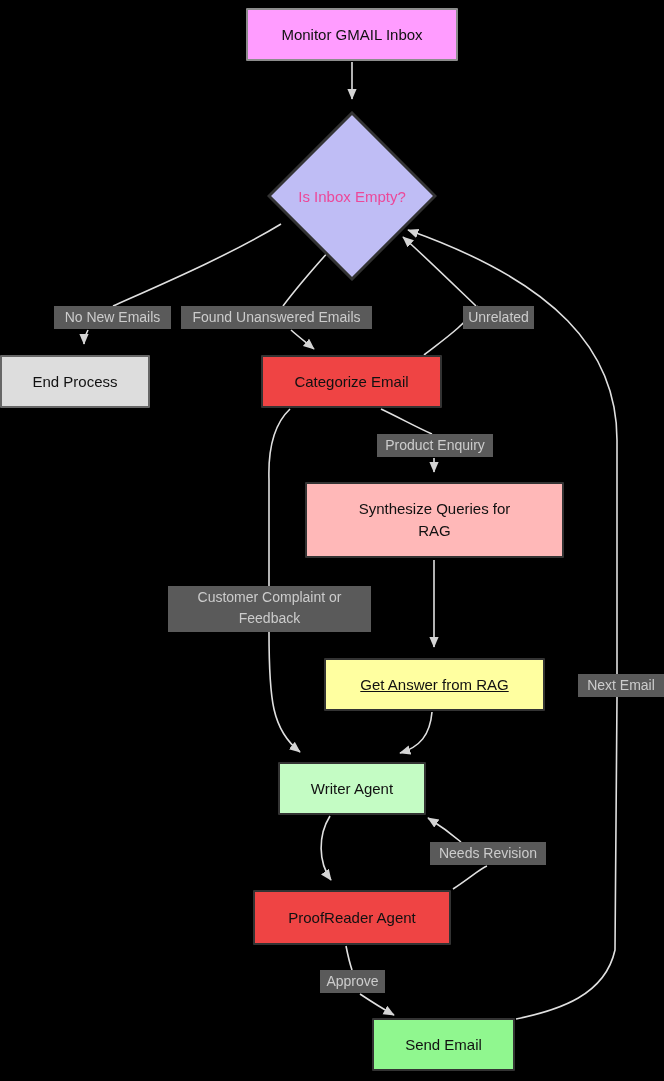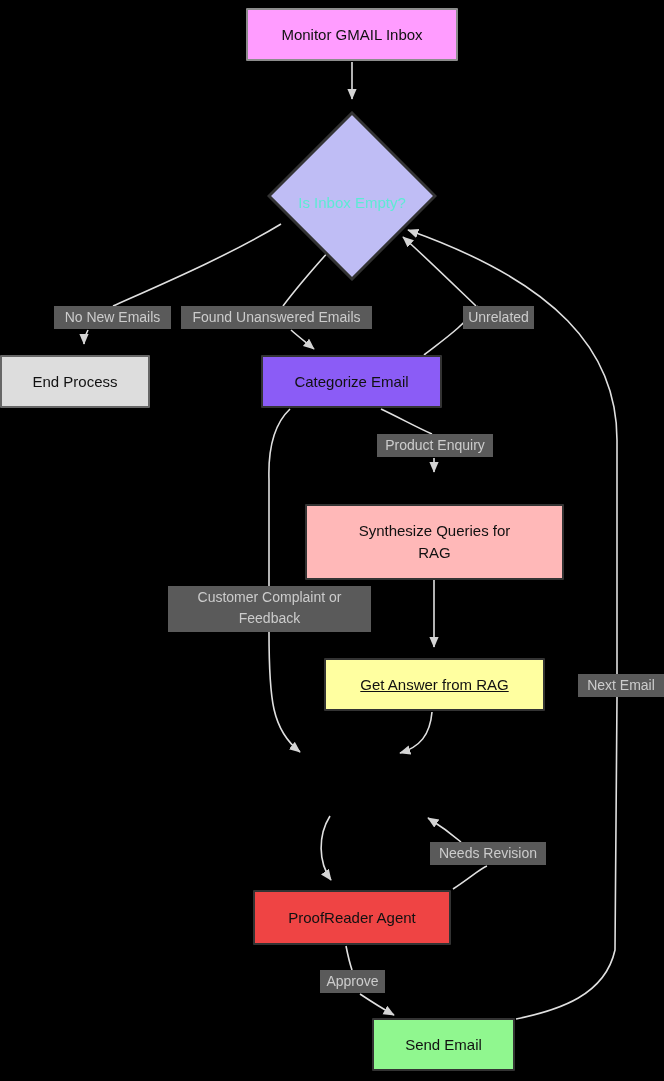--- a/index.html
+++ b/index.html
@@ -52,27 +52,27 @@
   .diamond-shape {
     position: absolute;
     left: 0;
     top: 0;
     width: 100%;
     height: 100%;
   }
   .diamond-text {
     position: absolute;
     left: 0;
-    top: 6px;
+    top: 0;
     width: 100%;
     height: 100%;
     display: flex;
     align-items: center;
     justify-content: center;
-    color: #5eead4;
+    color: #ec4899;
     font-size: 15px;
   }
   .edge-label {
     position: absolute;
     background: #5a5a5a;
     color: #cccccc;
     font-size: 14px;
     line-height: 1.5;
     padding: 1px 5px;
     box-sizing: border-box;
@@ -136,33 +136,36 @@
     <svg class="diamond-shape" viewBox="0 0 170 170" xmlns="http://www.w3.org/2000/svg">
       <polygon points="85,2 168,85 85,168 2,85" fill="#bfbdf5" stroke="#333333" stroke-width="3"></polygon>
     </svg>
     <div class="diamond-text">Is Inbox Empty?</div>
   </div>
 
   <div class="node rect" style="left:0; top:355px; width:150px; height:53px; background:#dddddd; border-color:#666666;">
     <span class="node-label">End Process</span>
   </div>
 
-  <div class="node rect" style="left:261px; top:355px; width:181px; height:53px; background:#8b5cf6; border-color:#333333;">
+  <div class="node rect" style="left:261px; top:355px; width:181px; height:53px; background:#ef4444; border-color:#333333;">
     <span class="node-label">Categorize Email</span>
   </div>
 
-  <div class="node rect" style="left:305px; top:504px; width:259px; height:76px; background:#ffb8b8; border-color:#333333;">
+  <div class="node rect" style="left:305px; top:482px; width:259px; height:76px; background:#ffb8b8; border-color:#333333;">
     <span class="node-label">Synthesize Queries for
 RAG</span>
   </div>
 
   <div class="node rect" style="left:324px; top:658px; width:221px; height:53px; background:#ffffa0; border-color:#333333;text-decoration:underline;">
     <span class="node-label">Get Answer from RAG</span>
   </div>
 
+  <div class="node rect" style="left:278px; top:762px; width:148px; height:53px; background:#c4fcc4; border-color:#333333;">
+    <span class="node-label">Writer Agent</span>
+  </div>
 
   <div class="node rect" style="left:253px; top:890px; width:198px; height:55px; background:#ef4444; border-color:#333333;">
     <span class="node-label">ProofReader Agent</span>
   </div>
 
   <div class="node rect" style="left:372px; top:1018px; width:143px; height:53px; background:#90f78f; border-color:#333333;">
     <span class="node-label">Send Email</span>
   </div>
 
   <div class="edge-label" style="left:25px; top:306px; width:117px; height:23px;margin-left:29px;">No New Emails</div>

